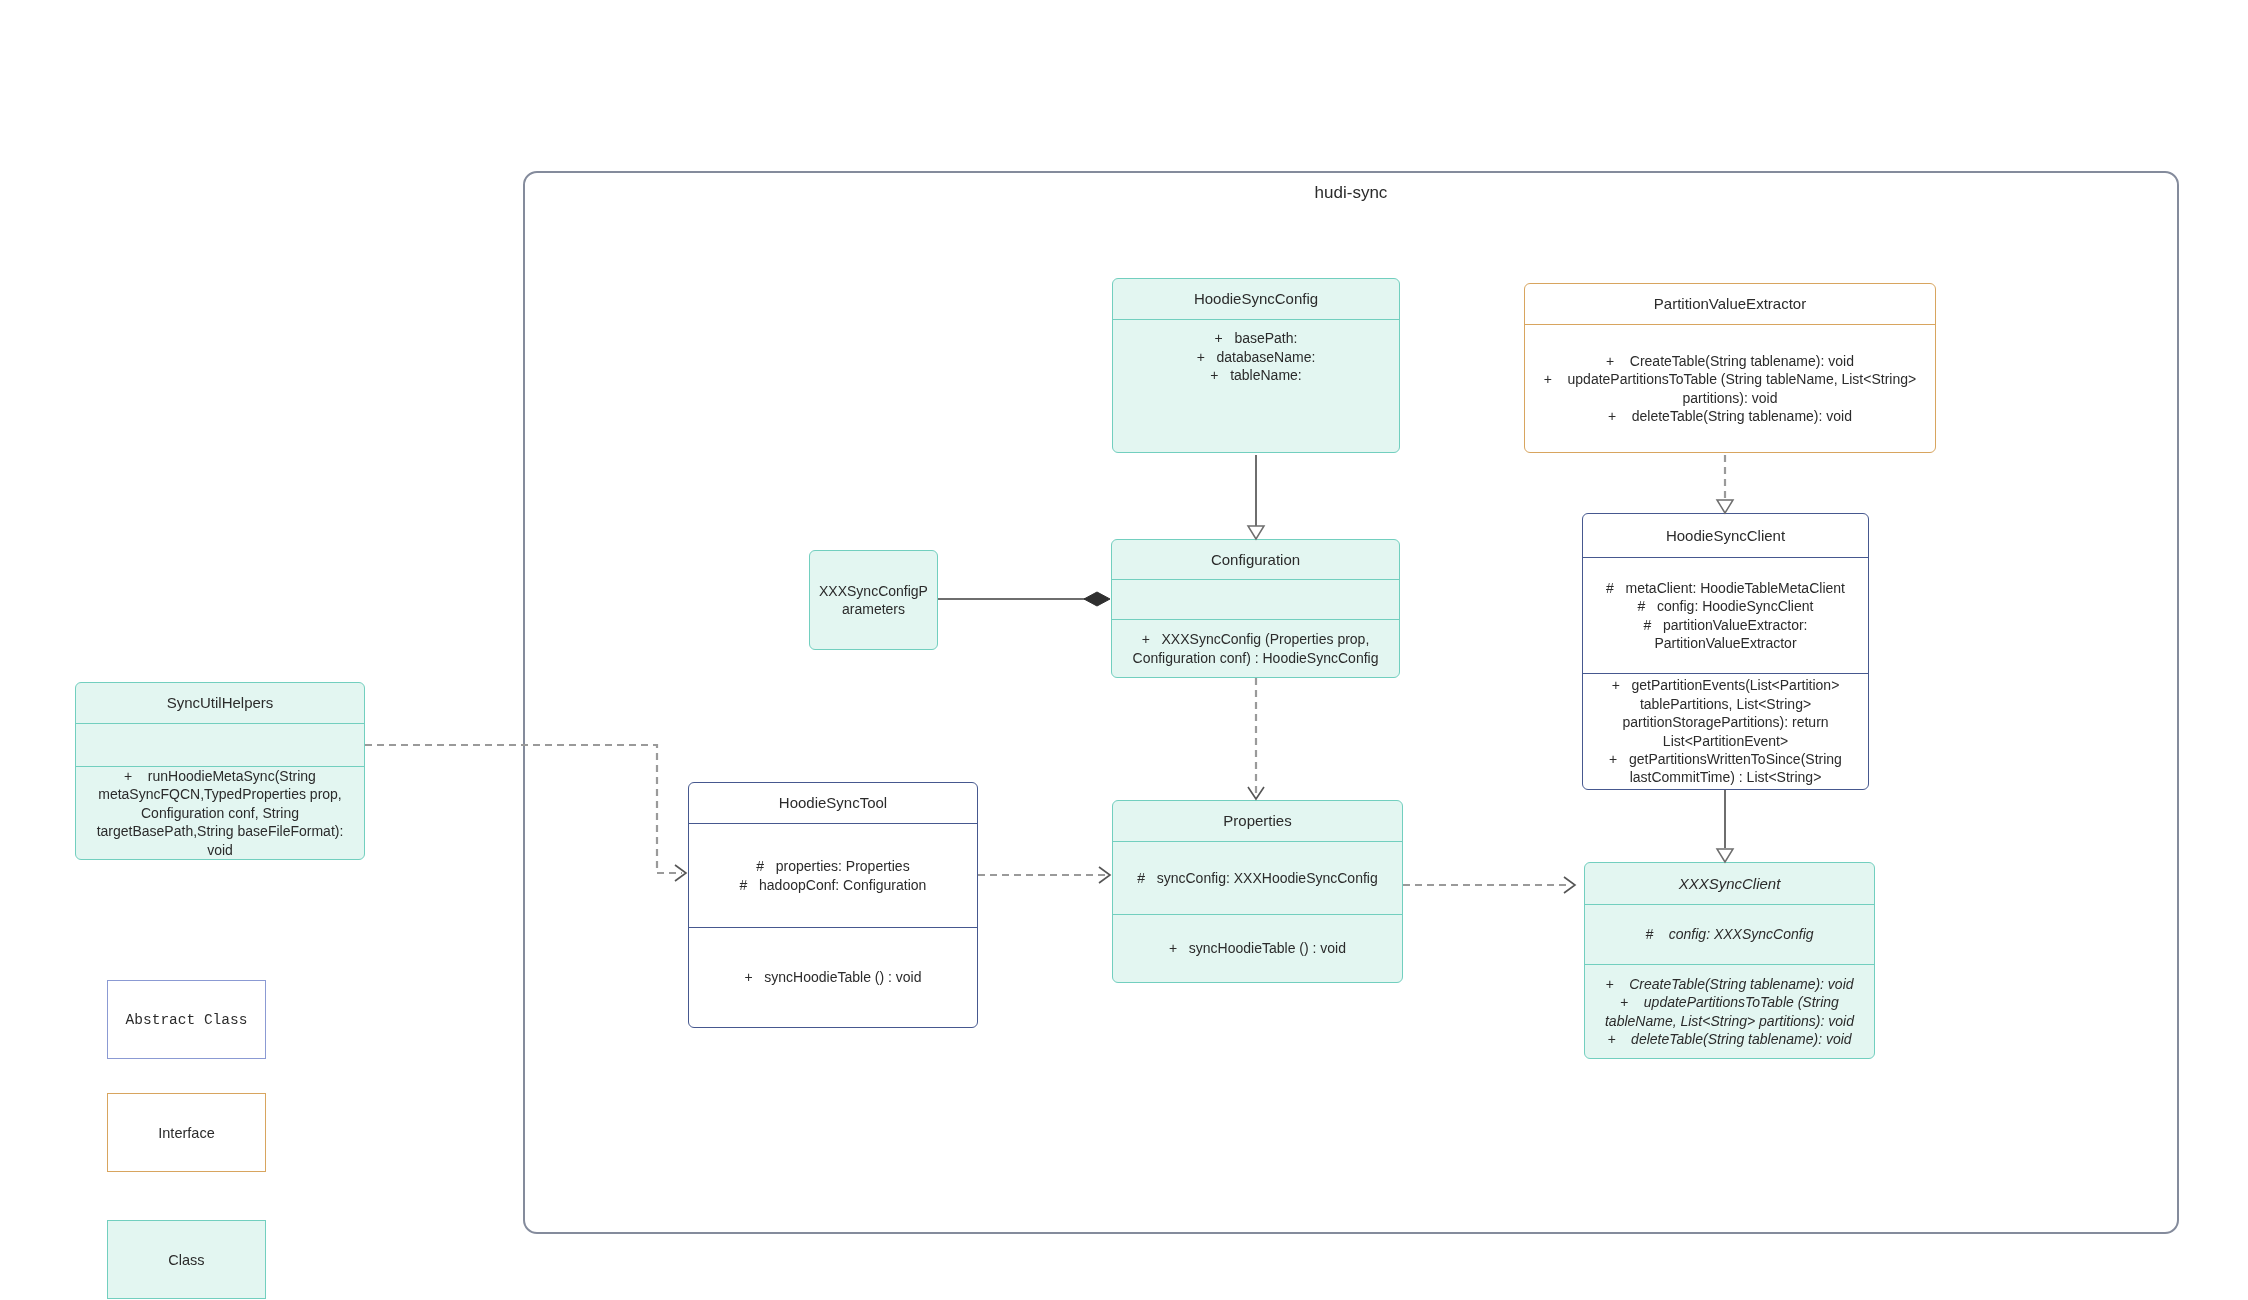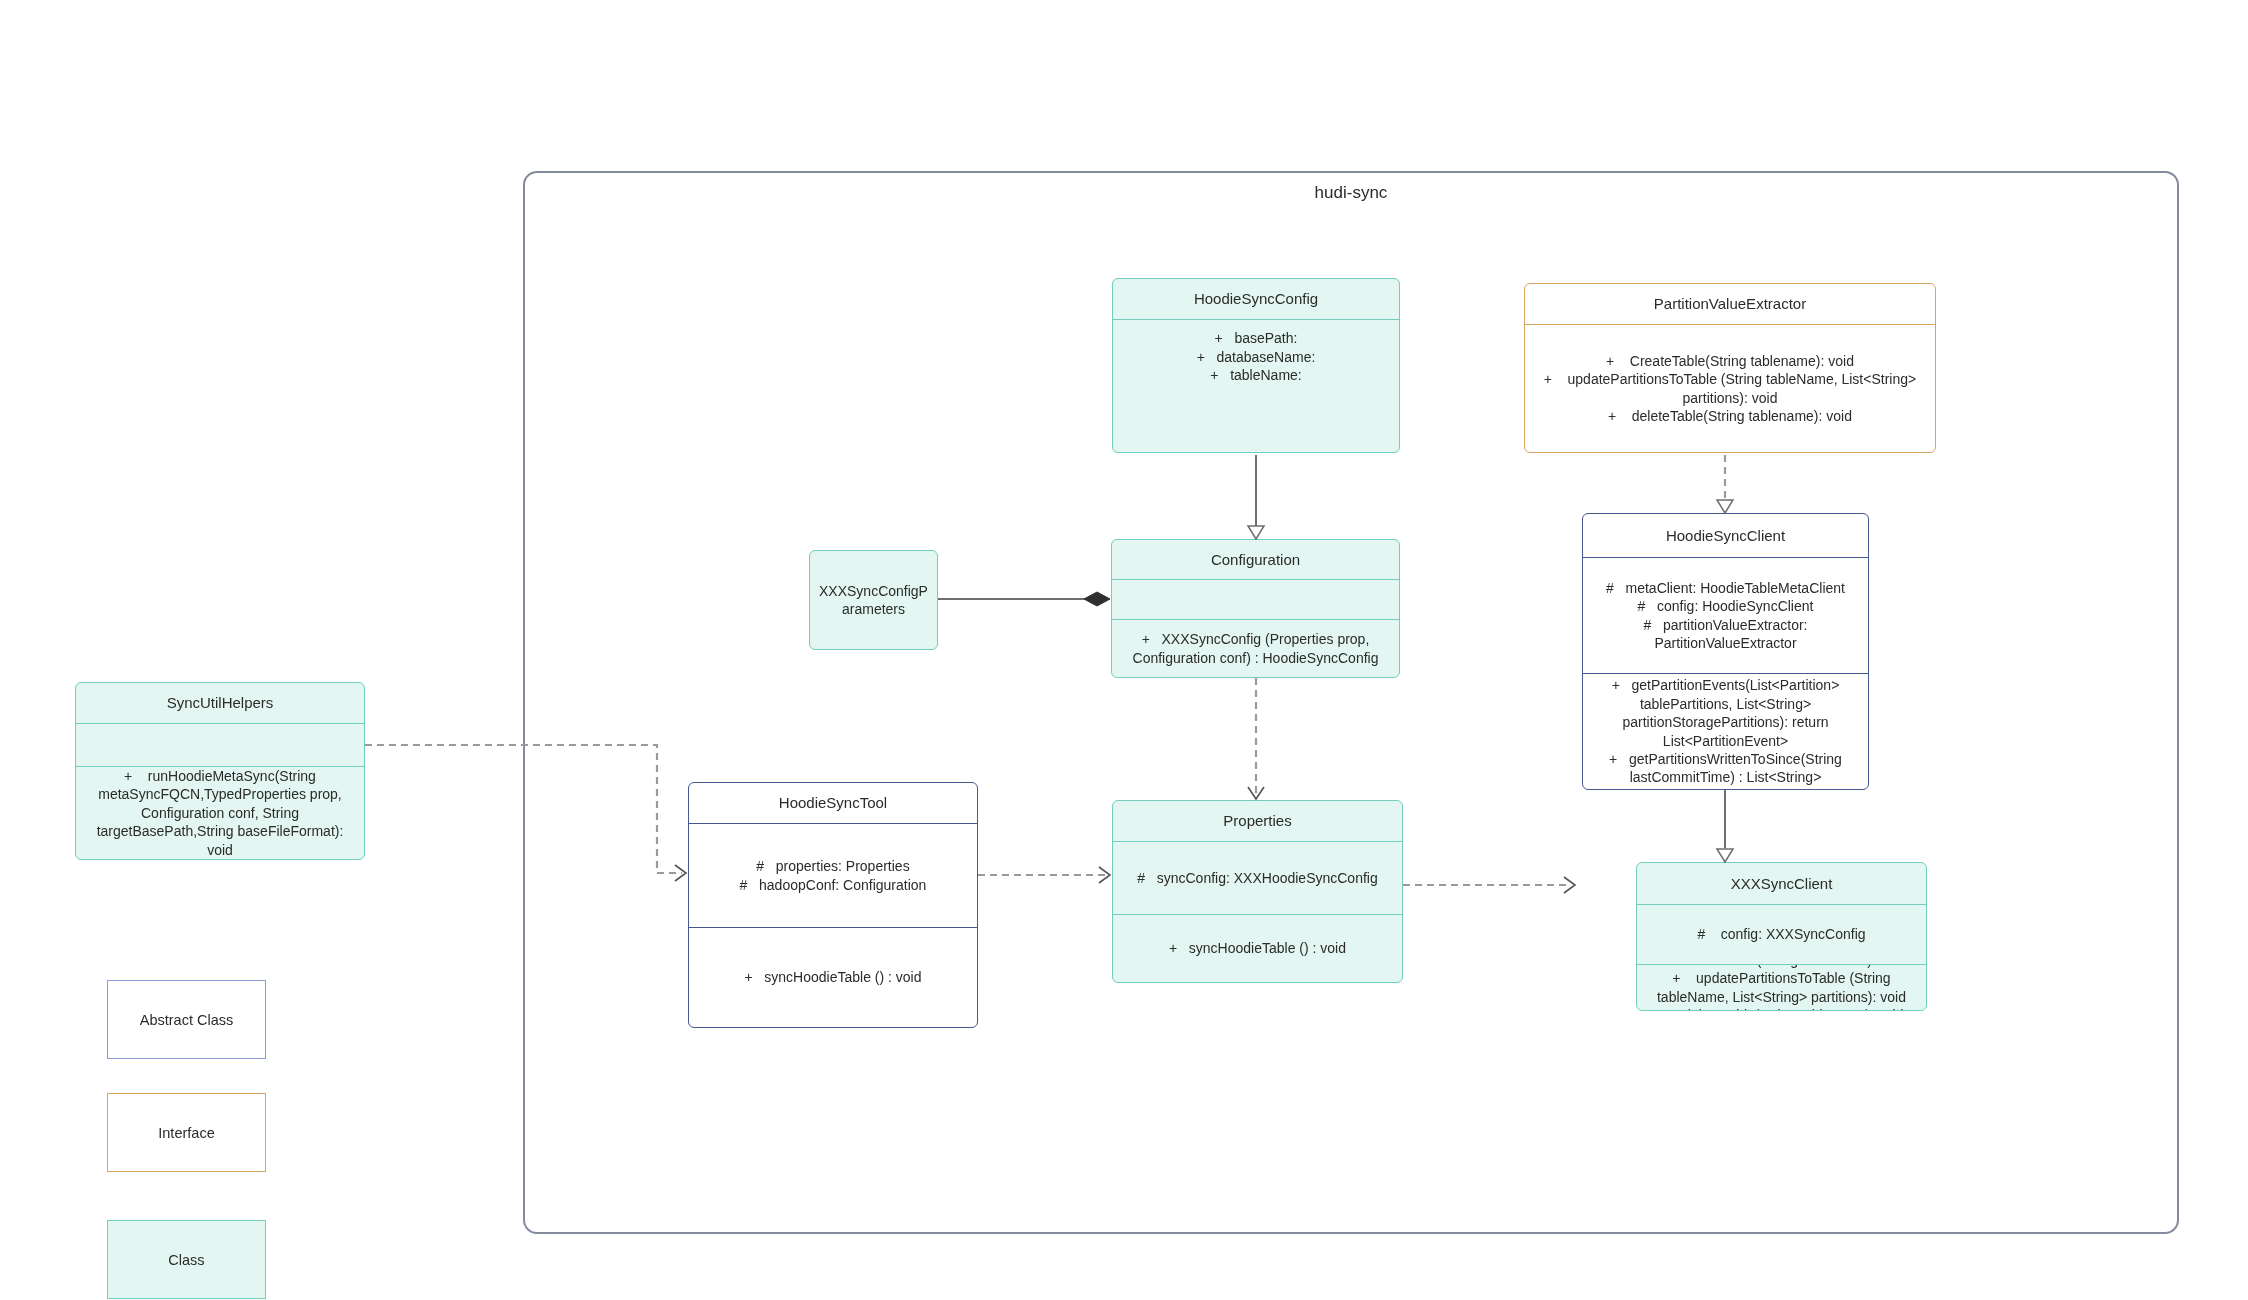--- a/index.html
+++ b/index.html
@@ -104,29 +104,29 @@
 #&nbsp;&nbsp; hadoopConf: Configuration</div>
     <div class="comp sep" style="flex:1;">+&nbsp;&nbsp; syncHoodieTable () : void</div>
   </div>
 
   <div class="uml teal" style="left:1112px;top:800px;width:291px;height:183px;">
     <div class="comp title" style="flex:0 0 40px;">Properties</div>
     <div class="comp sep" style="flex:0 0 73px;">#&nbsp;&nbsp; syncConfig: XXXHoodieSyncConfig</div>
     <div class="comp sep" style="flex:1;">+&nbsp;&nbsp; syncHoodieTable () : void</div>
   </div>
 
-  <div class="uml teal" style="left:1636px;top:862px;width:291px;height:149px;">
+  <div class="uml teal" style="left:1584px;top:862px;width:291px;height:197px;font-style:italic;">
     <div class="comp title" style="flex:0 0 41px;">XXXSyncClient</div>
     <div class="comp sep" style="flex:0 0 60px;">#&nbsp;&nbsp;&nbsp; config: XXXSyncConfig</div>
     <div class="comp sep" style="flex:1;">+&nbsp;&nbsp;&nbsp; CreateTable(String tablename): void
 +&nbsp;&nbsp;&nbsp; updatePartitionsToTable (String tableName, List&lt;String&gt; partitions): void
 +&nbsp;&nbsp;&nbsp; deleteTable(String tablename): void</div>
   </div>
 
-  <div class="legend-box legend-abstract" style="left:107px;top:980px;">
+  <div class="legend-box legend-abstract" style="left:107px;top:980px;font-family:Liberation Mono, monospace;">
     <span>Abstract Class</span>
   </div>
   <div class="legend-box legend-interface" style="left:107px;top:1093px;">
     <span>Interface</span>
   </div>
   <div class="legend-box legend-class" style="left:107px;top:1220px;">
     <span>Class</span>
   </div>
 
   <svg id="edges" width="2248" height="1300" viewBox="0 0 2248 1300">

